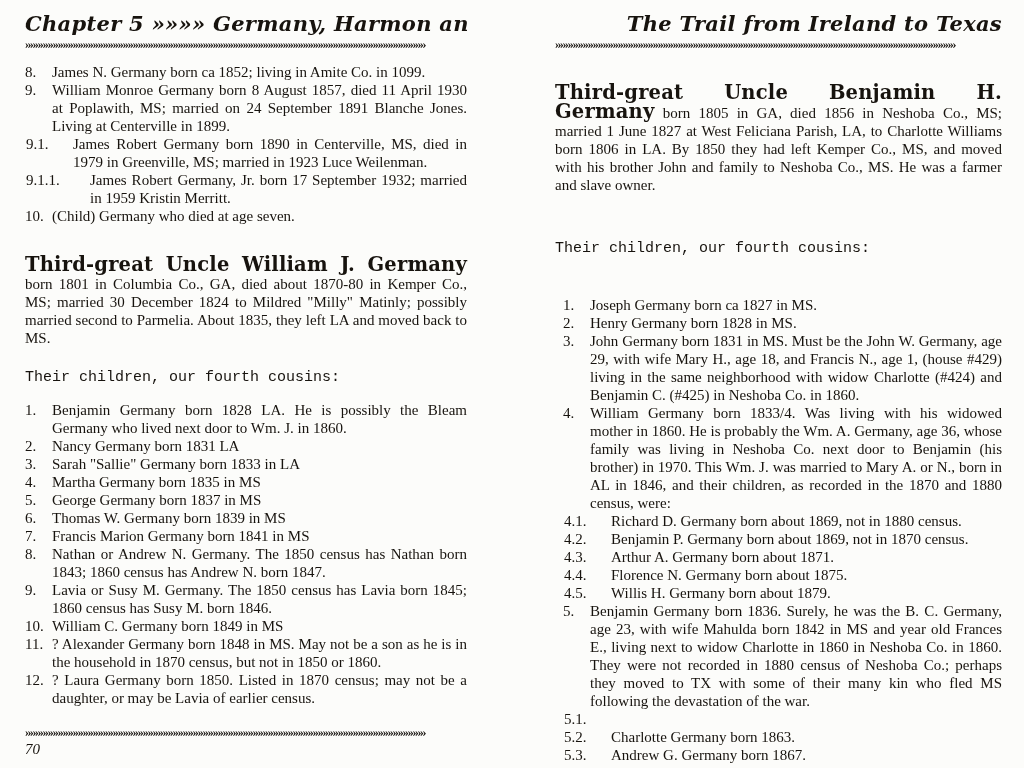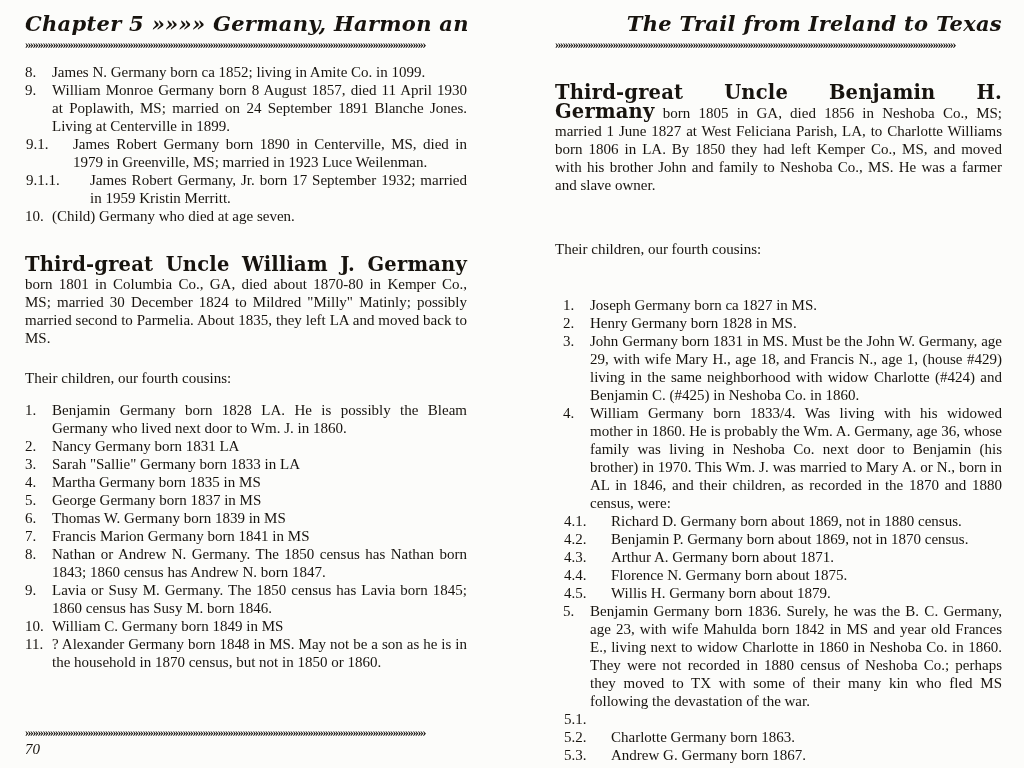--- a/index.html
+++ b/index.html
@@ -42,21 +42,21 @@
 
   .page.right .children{margin-left:8px;}
 
   .section-para{margin:31px 0 0;text-align:justify;}
   .page.right .section-para{margin-top:10px;}
   .script-name{
     font-family:"DejaVu Serif", serif;
     font-weight:bold;
     font-size:19.5px;letter-spacing:.2px;
   }
-  .intro{margin:22px 0 0;}
+  .intro{margin:22px 0 0;font-family:Liberation Mono, monospace;}
 
   .page-footer{margin-top:auto;flex:0 0 auto;}
   .pagenum{font-style:italic;font-weight:normal;font-size:15px;line-height:18px;margin-top:2px;}
   .page.right .pagenum{text-align:center;}
 </style>
 </head>
 <body>
 
 <div class="spread">
 
@@ -133,20 +133,24 @@
           <span class="txt">Lavia or Susy M. Germany.  The 1850 census has Lavia born 1845; 1860 census has Susy M. born 1846.</span>
         </div>
         <div class="li lvl1">
           <span class="num">10.</span>
           <span class="txt">William C. Germany born 1849 in MS</span>
         </div>
         <div class="li lvl1">
           <span class="num">11.</span>
           <span class="txt">? Alexander Germany born 1848 in MS.  May not be a son as he is in the household in 1870 census, but not in 1850 or 1860.</span>
         </div>
+        <div class="li lvl1">
+          <span class="num">12.</span>
+          <span class="txt">? Laura Germany born 1850.  Listed in 1870 census; may not be a daughter, or may be Lavia of earlier census.</span>
+        </div>
       </div>
 
     <div class="page-footer">
       <div class="divider">»»»»»»»»»»»»»»»»»»»»»»»»»»»»»»»»»»»»»»»»»»»»»»»»»»»»»»»»»»»»»»»»»»»»»»»»»»»»»»»»</div>
       <div class="pagenum">70</div>
     </div>
   </div>
 
   <div class="page right body-text">
     <div class="page-header">

